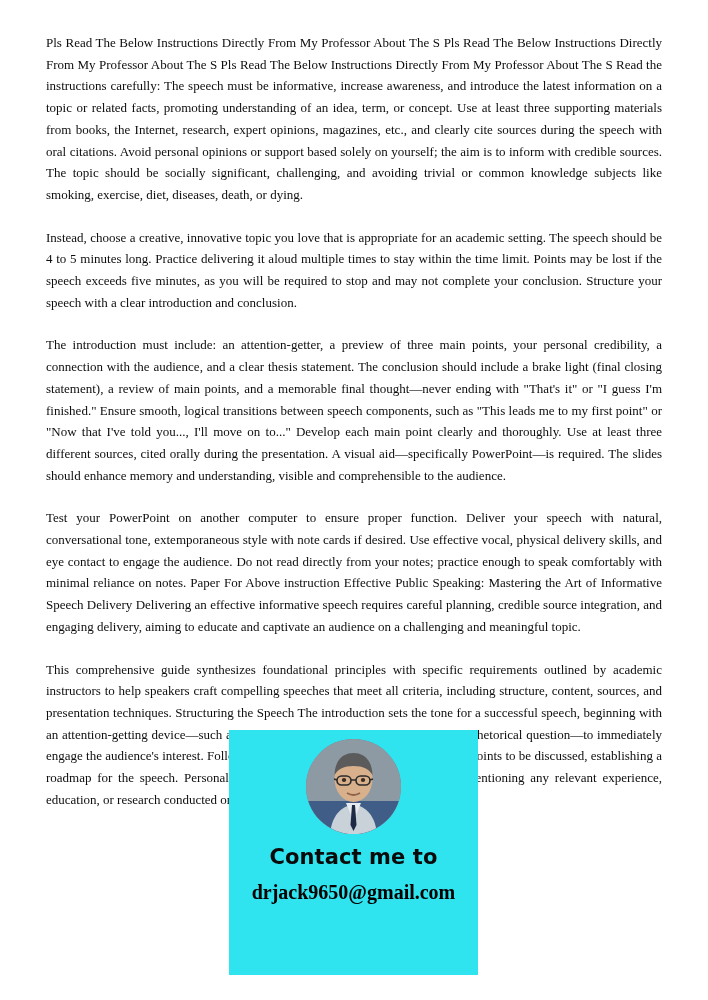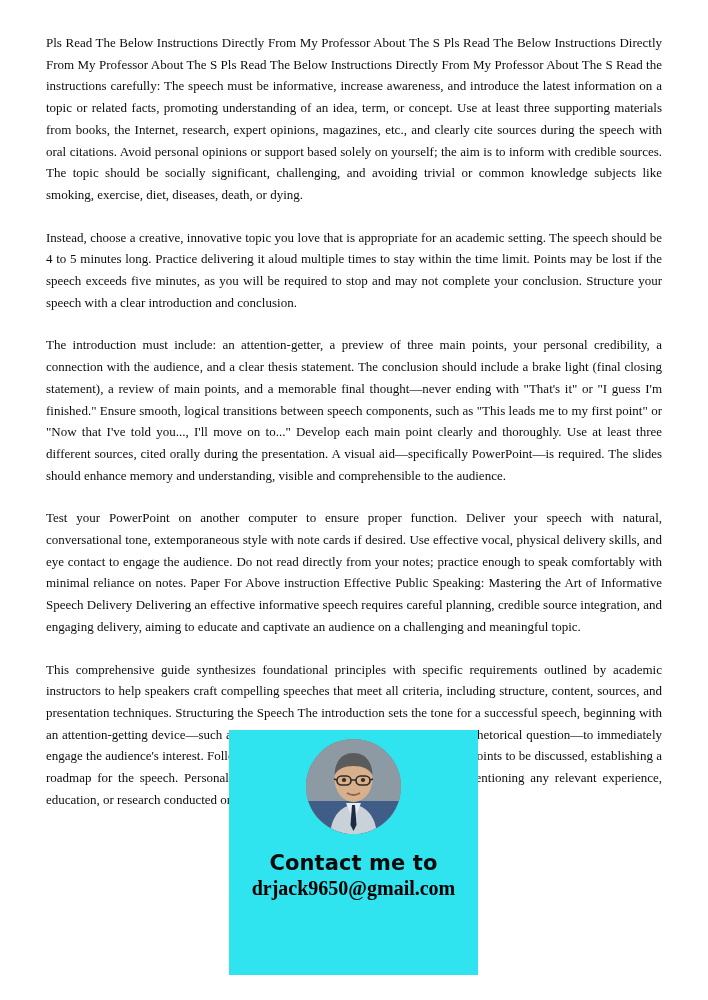--- a/index.html
+++ b/index.html
@@ -69,29 +69,30 @@
   .overlay-line {
     font-family: "DejaVu Sans", "Liberation Sans", sans-serif;
     font-weight: bold;
     font-size: 21px;
     line-height: 26px;
     color: #0a0a0a;
     text-align: center;
     letter-spacing: 0.1px;
   }
   .overlay-line.first {
-    margin-top: 16px;
+    margin-top: 10px;
   }
   .overlay-email {
     font-family: "Liberation Serif", "DejaVu Serif", serif;
     font-weight: bold;
     font-size: 20px;
     line-height: 24px;
     color: #000000;
     text-align: center;
+    margin-top: 10px;
   }
 </style>
 </head>
 <body>
 
 <div class="page">
 
   <div class="doc-body">
     <p class="para">Pls Read The Below Instructions Directly From My Professor About The S Pls Read The Below Instructions Directly From My Professor About The S Pls Read The Below Instructions Directly From My Professor About The S Read the instructions carefully: The speech must be informative, increase awareness, and introduce the latest information on a topic or related facts, promoting understanding of an idea, term, or concept. Use at least three supporting materials from books, the Internet, research, expert opinions, magazines, etc., and clearly cite sources during the speech with oral citations. Avoid personal opinions or support based solely on yourself; the aim is to inform with credible sources. The topic should be socially significant, challenging, and avoiding trivial or common knowledge subjects like smoking, exercise, diet, diseases, death, or dying.</p>
     <p class="para">Instead, choose a creative, innovative topic you love that is appropriate for an academic setting. The speech should be 4 to 5 minutes long. Practice delivering it aloud multiple times to stay within the time limit. Points may be lost if the speech exceeds five minutes, as you will be required to stop and may not complete your conclusion. Structure your speech with a clear introduction and conclusion.</p>

